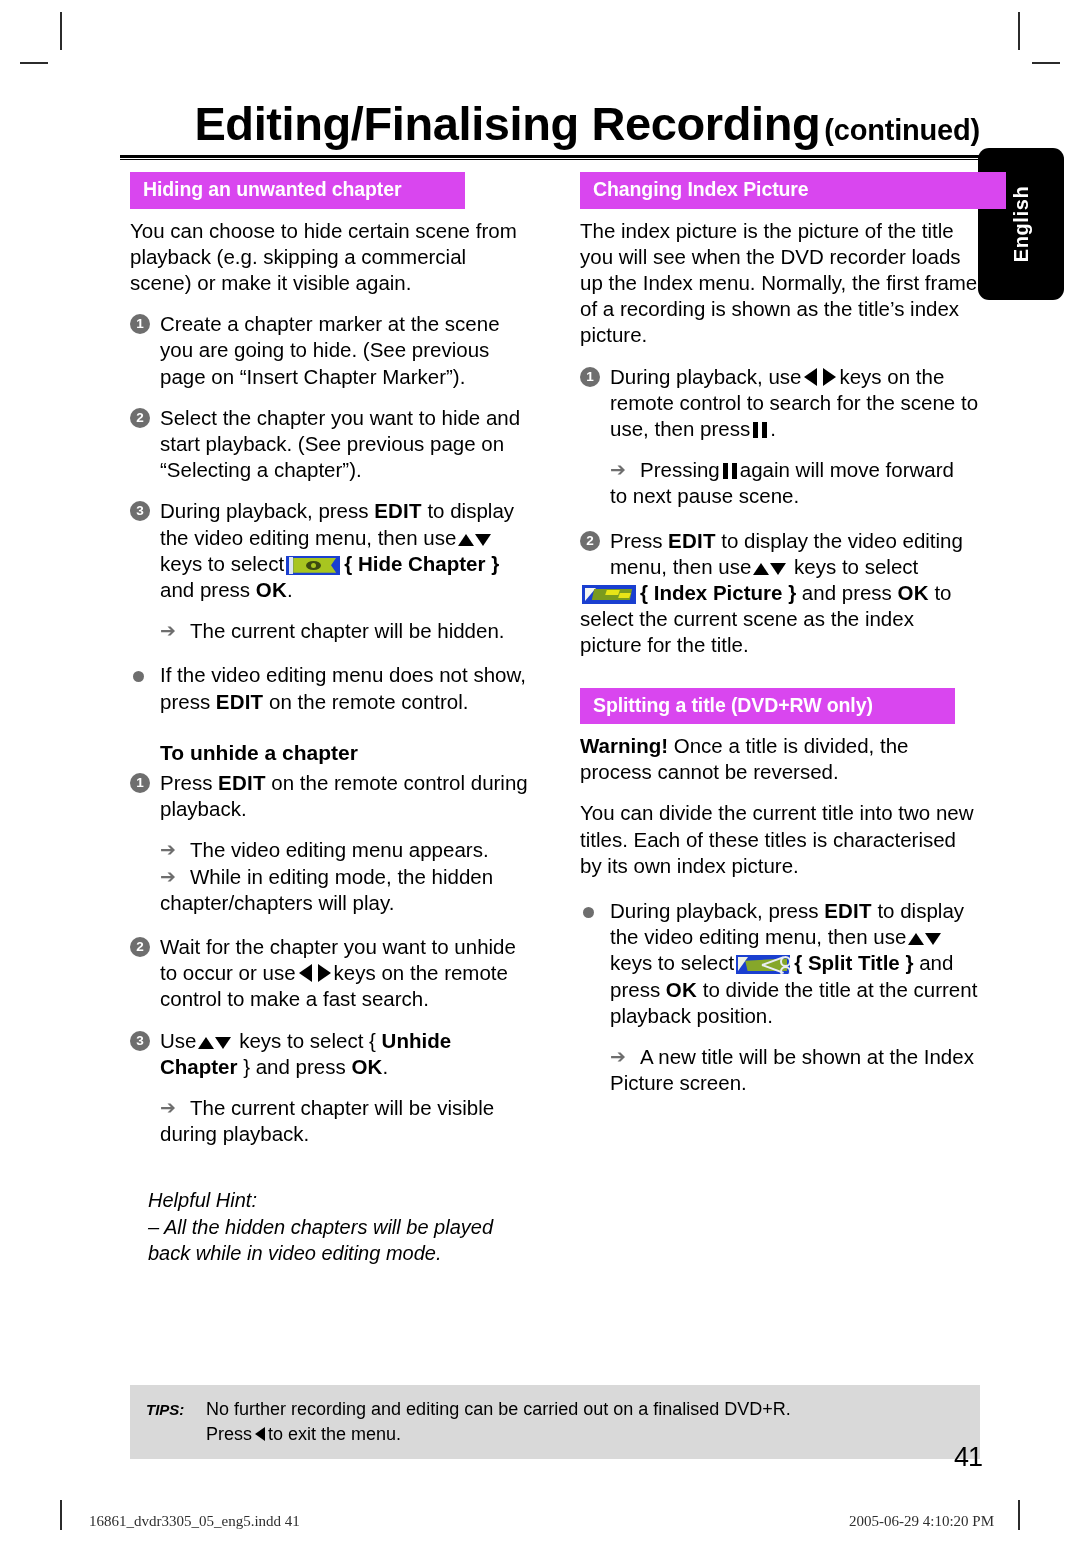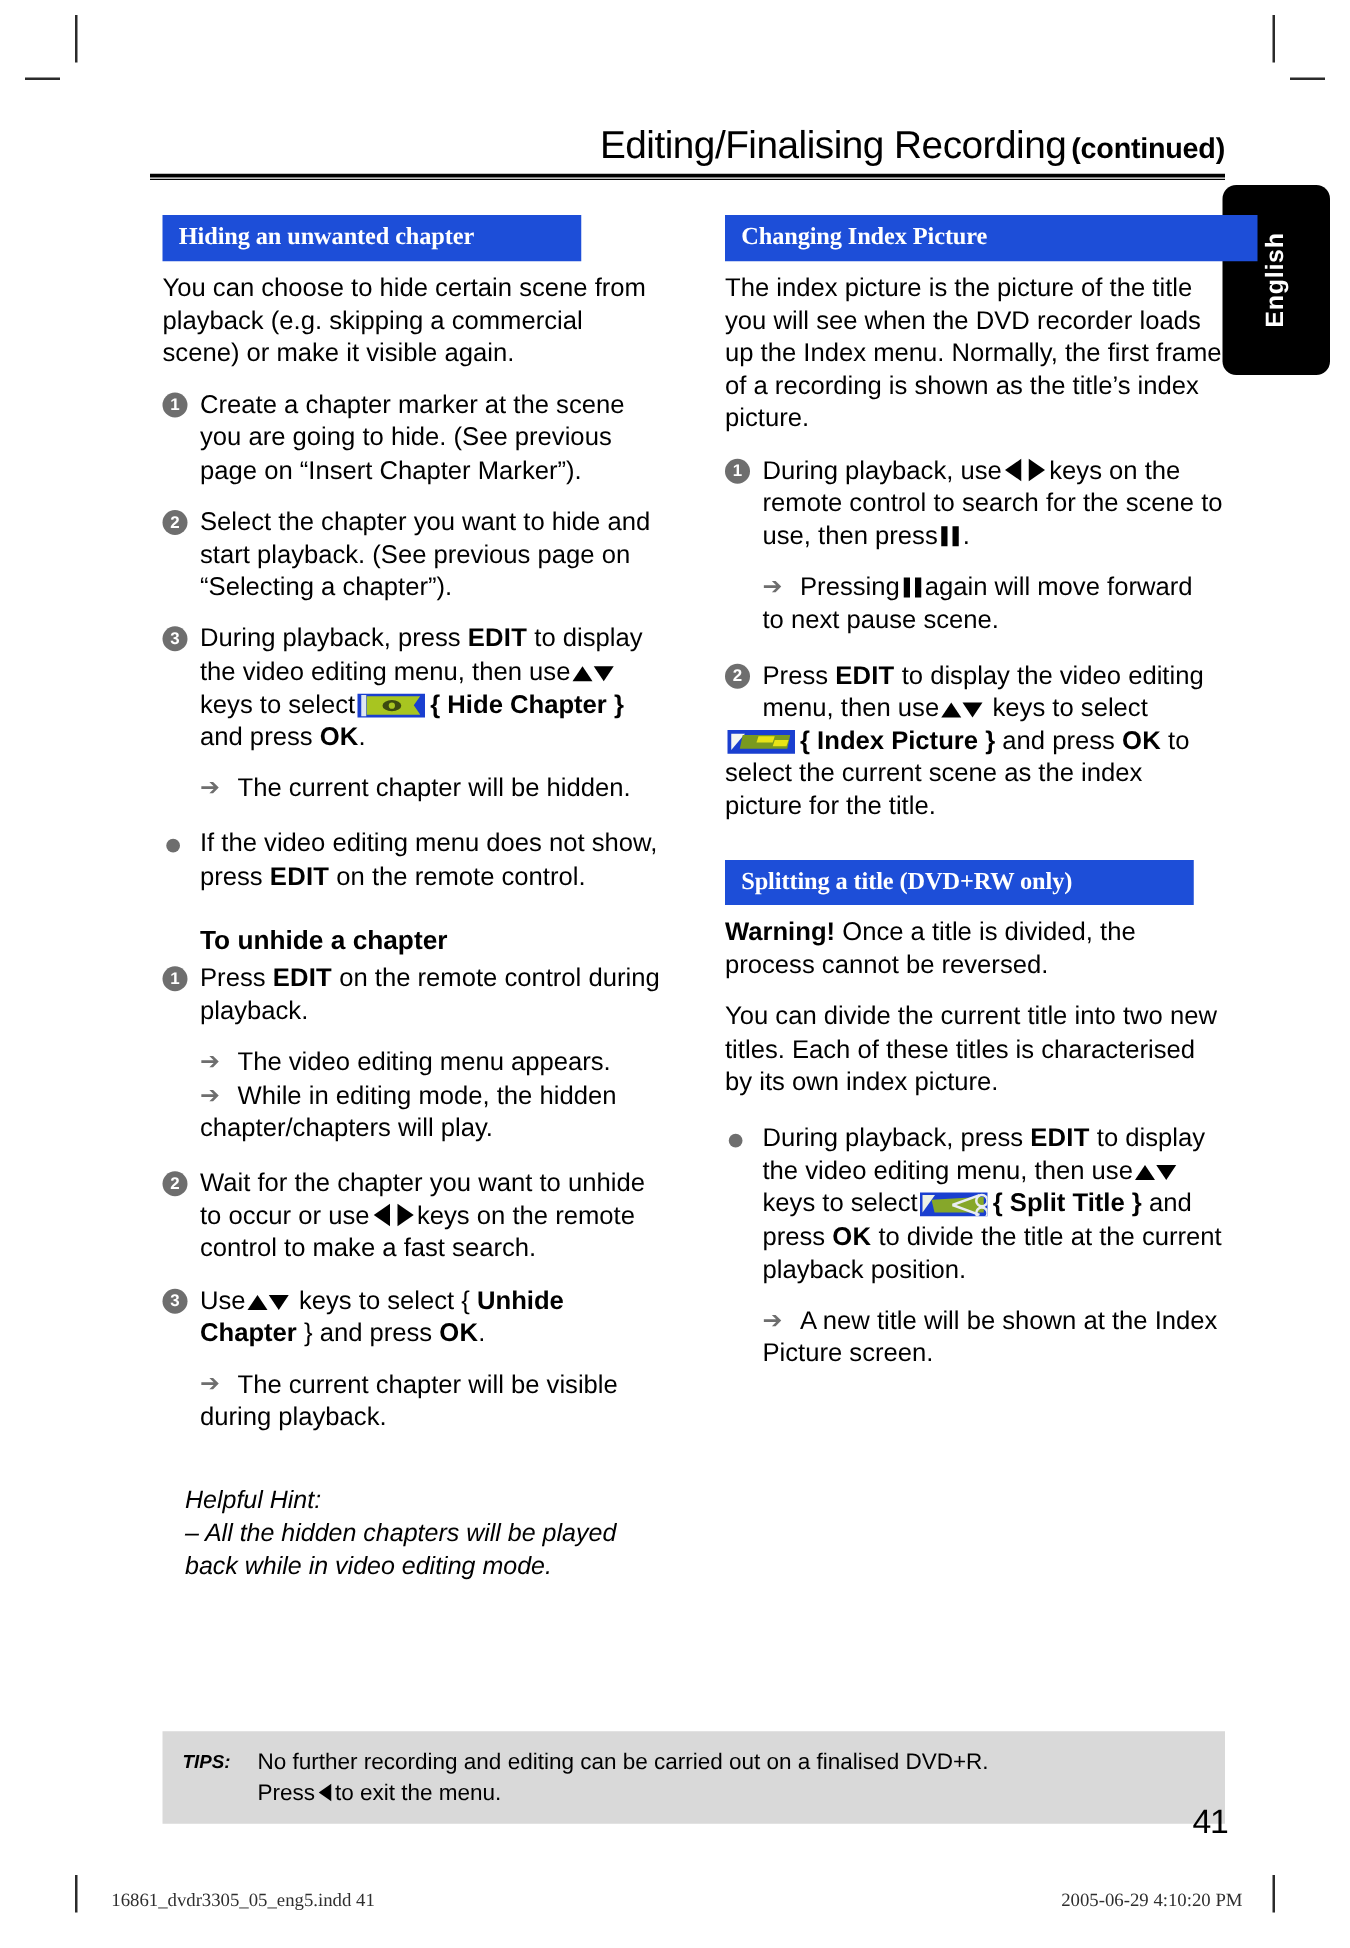--- a/index.html
+++ b/index.html
@@ -24,28 +24,28 @@
   
   .header{
     position:absolute;left:120px;top:100px;width:860px;
   }
   .title-row{
     text-align:right;
     line-height:1;
     white-space:nowrap;
   }
   .title-main{
-    font-weight:normal;
-    font-size:31px;
+    font-weight:bold;
+    font-size:47px;
     letter-spacing:-0.4px;
     font-family:"Liberation Sans","DejaVu Sans",sans-serif;
   }
   .title-cont{
     font-weight:bold;
-    font-size:23px;
+    font-size:29px;
     letter-spacing:-0.2px;
     padding-left:4px;
   }
   .title-rule{
     margin-top:8px;
     border-top:3px solid #000;
     border-bottom:1px solid #000;
     height:1px;
     width:860px;
   }
@@ -75,30 +75,29 @@
     top:172px;
     width:400px;
     font-size:20.5px;
     line-height:26.2px;
   }
   .col-left{left:130px;}
   .col-right{left:580px;}
 
   
   .sec-head{
-    background:#1d4ed8;
+    background:#d946ef;
     color:#ffffff;
     font-weight:bold;
     font-size:19.5px;
     line-height:1;
     padding:8px 10px 9px 13px;
     letter-spacing:-0.1px;
     margin-bottom:9px;
     white-space:nowrap;
-    font-family:Liberation Serif, serif;
   }
   .sec-head.narrow{width:335px;box-sizing:border-box;}
   .sec-head.wide{width:426px;box-sizing:border-box;}
   .sec-head.full{width:375px;box-sizing:border-box;}
 
   
   p{margin:0 0 14px 0;}
   .para{margin:0 0 15px 0;}
   .tight{margin-bottom:0;}
 

